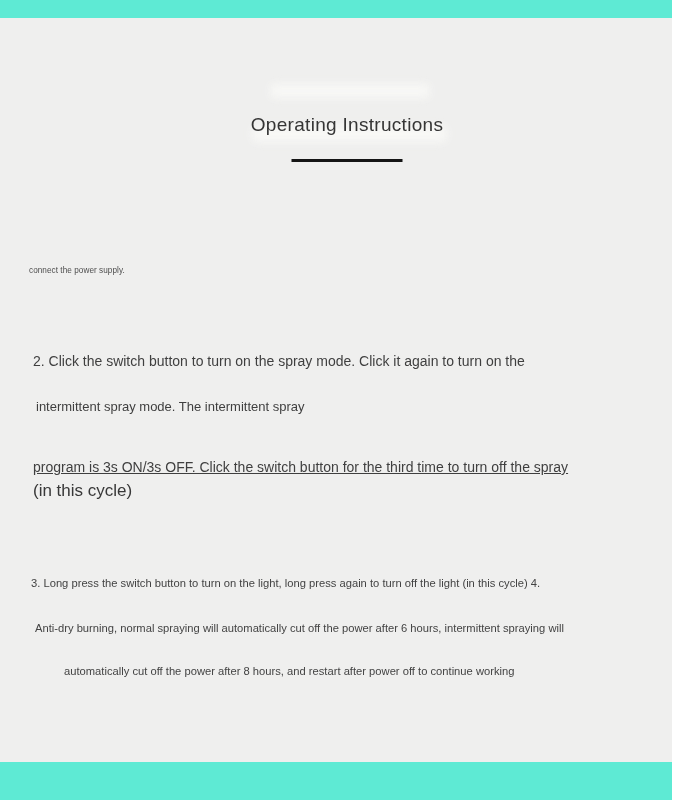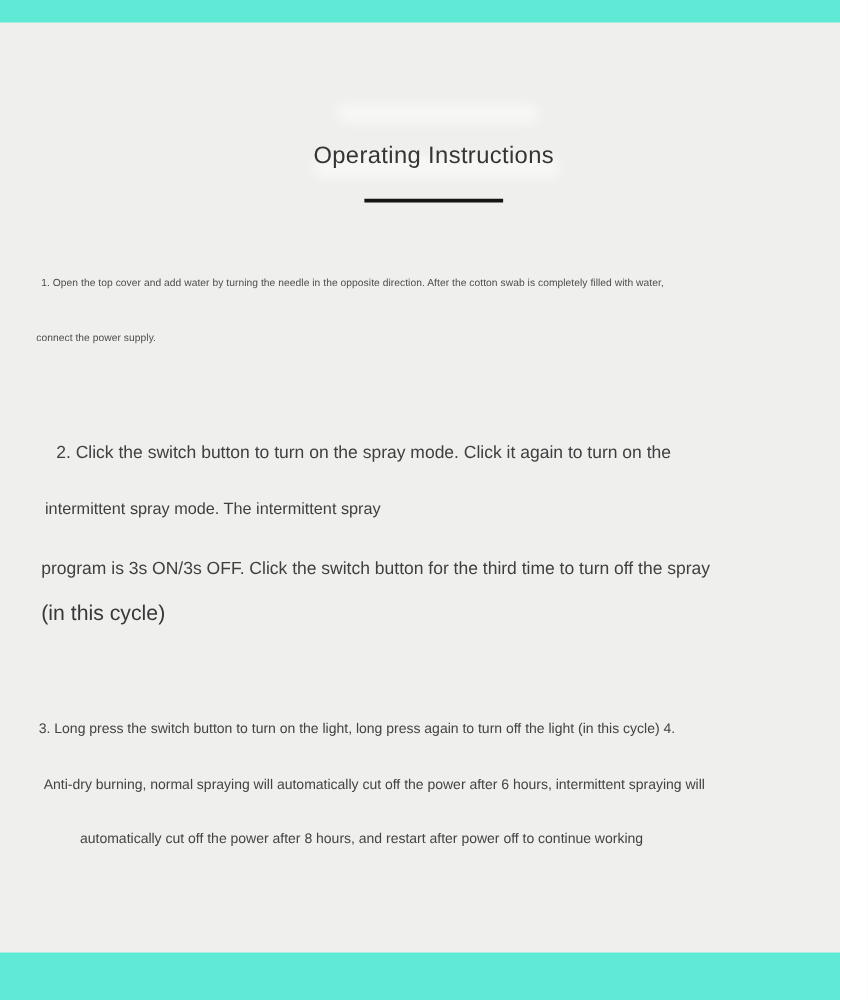--- a/index.html
+++ b/index.html
@@ -64,40 +64,39 @@
   }
   .fs-small  { font-size: 8.2px;  color: #4e4e4e; letter-spacing: 0.05px; }
   .fs-med    { font-size: 14px;   color: #3f3f3f; }
   .fs-med-b  { font-size: 13px; color: #3f3f3f; }
   .fs-large  { font-size: 17px; color: #383838; }
   .fs-body   { font-size: 11.2px; color: #434343; }
 
   
   .p1l1 { left: 33px; top: 204px; }
   .p1l2 { left: 29px; top: 248px; }
-  .p2l1 { left: 45px; top: 335px; text-align: center; }
+  .p2l1 { left: 33px; top: 335px; text-align: center; }
   .p2l2 { left: 36px; top: 381px; }
-  .p2l3 { left: 33px; top: 428px; }
+  .p2l3 { left: 33px; top: 441px; text-decoration: underline; }
   .p2l4 { left: 33px; top: 463px; }
   .p3l1 { left: 31px; top: 559px; }
   .p3l2 { left: 35px; top: 604px; }
   .p3l3 { left: 31px; top: 647px; margin-left: 33px; }
 </style>
 </head>
 <body>
 
 <div class="page">
   <div class="panel">
     <div class="ghost ghost-a"></div>
     <div class="ghost ghost-b"></div>
 
     <h1 class="title">Operating Instructions</h1>
     <div class="divider"></div>
 
-    <p class="line fs-small p1l1">1. Open the top cover and add water by turning the needle in the opposite direction. After the cotton swab is completely filled with water,</p>
     <p class="line fs-small p1l2">connect the power supply.</p>
 
     <p class="line fs-med   p2l1">2. Click the switch button to turn on the spray mode. Click it again to turn on the</p>
     <p class="line fs-med-b p2l2">intermittent spray mode. The intermittent spray</p>
     <p class="line fs-med   p2l3">program is 3s ON/3s OFF. Click the switch button for the third time to turn off the spray</p>
     <p class="line fs-large p2l4">(in this cycle)</p>
 
     <p class="line fs-body p3l1">3. Long press the switch button to turn on the light, long press again to turn off the light (in this cycle) 4.</p>
     <p class="line fs-body p3l2">Anti-dry burning, normal spraying will automatically cut off the power after 6 hours, intermittent spraying will</p>
     <p class="line fs-body p3l3">automatically cut off the power after 8 hours, and restart after power off to continue working</p>

